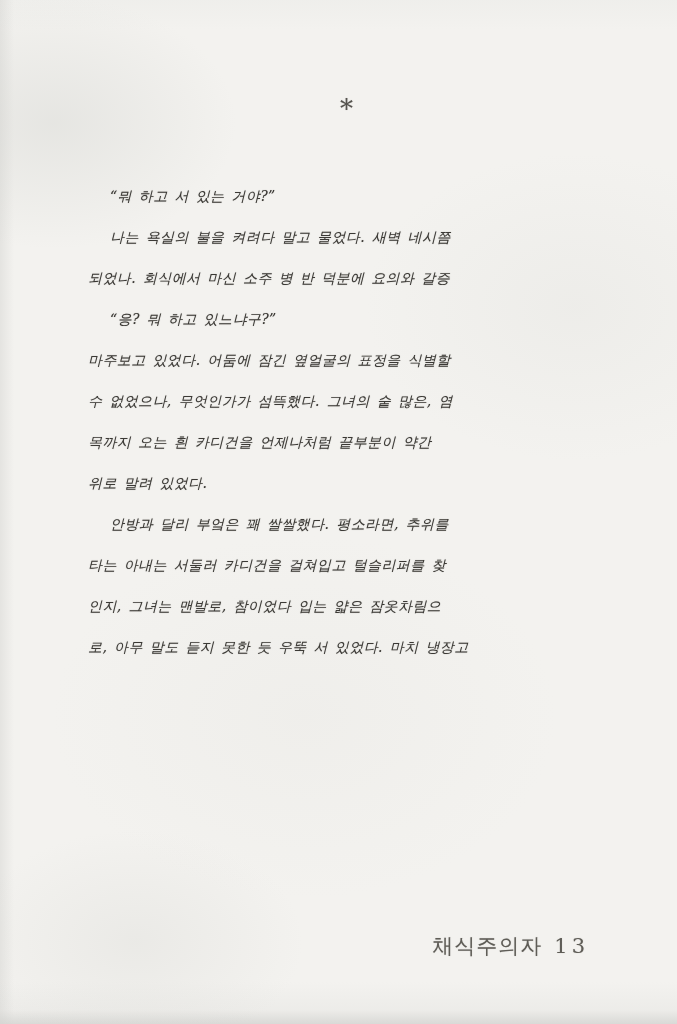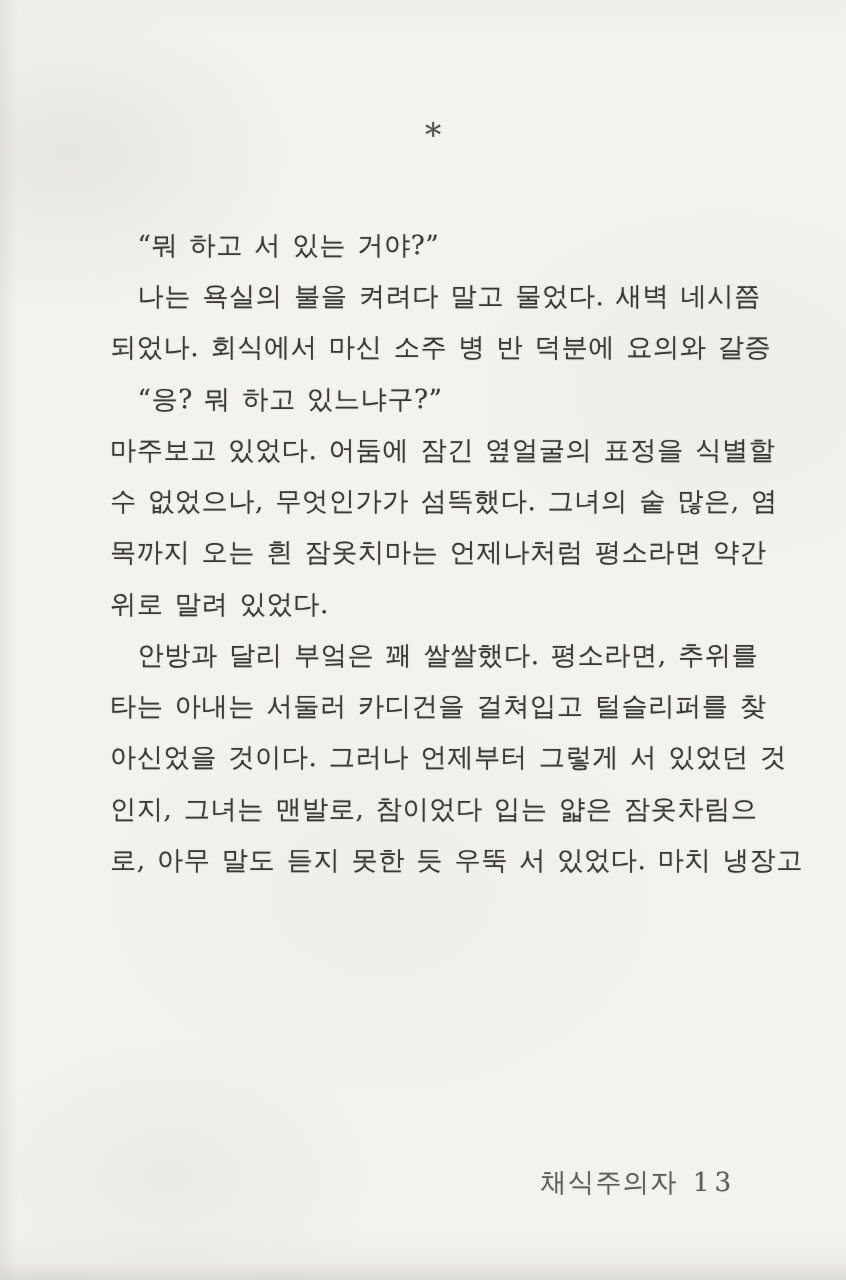--- a/index.html
+++ b/index.html
@@ -37,24 +37,25 @@
     padding-left: 16px;
     box-sizing: border-box;
     text-shadow: 0 0 1px rgba(85,83,78,0.4);
   }
   .body-text {
     position: absolute;
     top: 176px;
     left: 88px;
     width: 540px;
     color: #3b3935;
-    font-size: 21px;
+    font-size: 14px;
     letter-spacing: 0.4px;
     word-spacing: 2px;
     text-shadow: 0 0 1px rgba(59,57,53,0.38);
+    font-style: italic;
   }
   .line {
     height: 41px;
     line-height: 41px;
     white-space: nowrap;
   }
   .line.indent {
     padding-left: 22px;
   }
   .footer {
@@ -79,25 +80,24 @@
 
   <div class="divider">*</div>
 
   <div class="body-text">
       <div class="line indent">“뭐 하고 서 있는 거야?”</div>
       <div class="line indent">나는 욕실의 불을 켜려다 말고 물었다. 새벽 네시쯤</div>
       <div class="line">되었나. 회식에서 마신 소주 병 반 덕분에 요의와 갈증</div>
       <div class="line indent">“응? 뭐 하고 있느냐구?”</div>
       <div class="line">마주보고 있었다. 어둠에 잠긴 옆얼굴의 표정을 식별할</div>
       <div class="line">수 없었으나, 무엇인가가 섬뜩했다. 그녀의 숱 많은, 염</div>
-      <div class="line">목까지 오는 흰 잠옷치마는 언제나처럼 평소라면 약간</div>
+      <div class="line">목까지 오는 흰 카디건을 언제나처럼 끝부분이 약간</div>
       <div class="line">위로 말려 있었다.</div>
       <div class="line indent">안방과 달리 부엌은 꽤 쌀쌀했다. 평소라면, 추위를</div>
       <div class="line">타는 아내는 서둘러 카디건을 걸쳐입고 털슬리퍼를 찾</div>
-      <div class="line">아신었을 것이다. 그러나 언제부터 그렇게 서 있었던 것</div>
       <div class="line">인지, 그녀는 맨발로, 참이었다 입는 얇은 잠옷차림으</div>
       <div class="line">로, 아무 말도 듣지 못한 듯 우뚝 서 있었다. 마치 냉장고</div>
     </div>
 
   <div class="footer">
     <span>채식주의자</span><span class="page-num">13</span>
   </div>
 
 </div>
 

